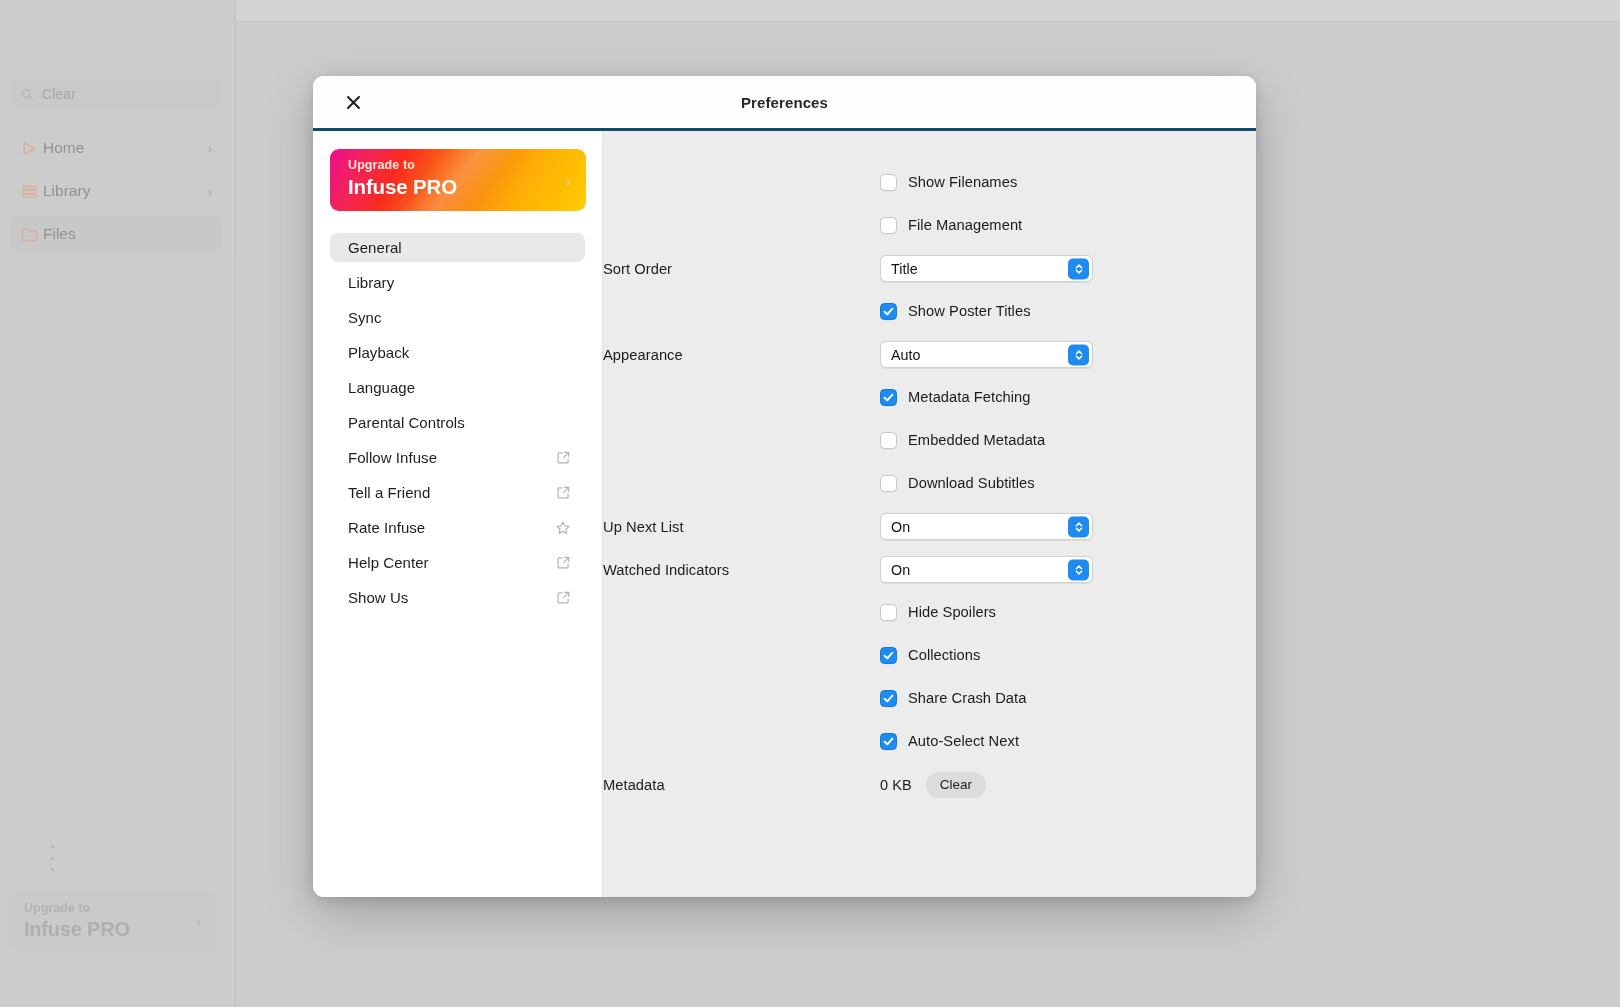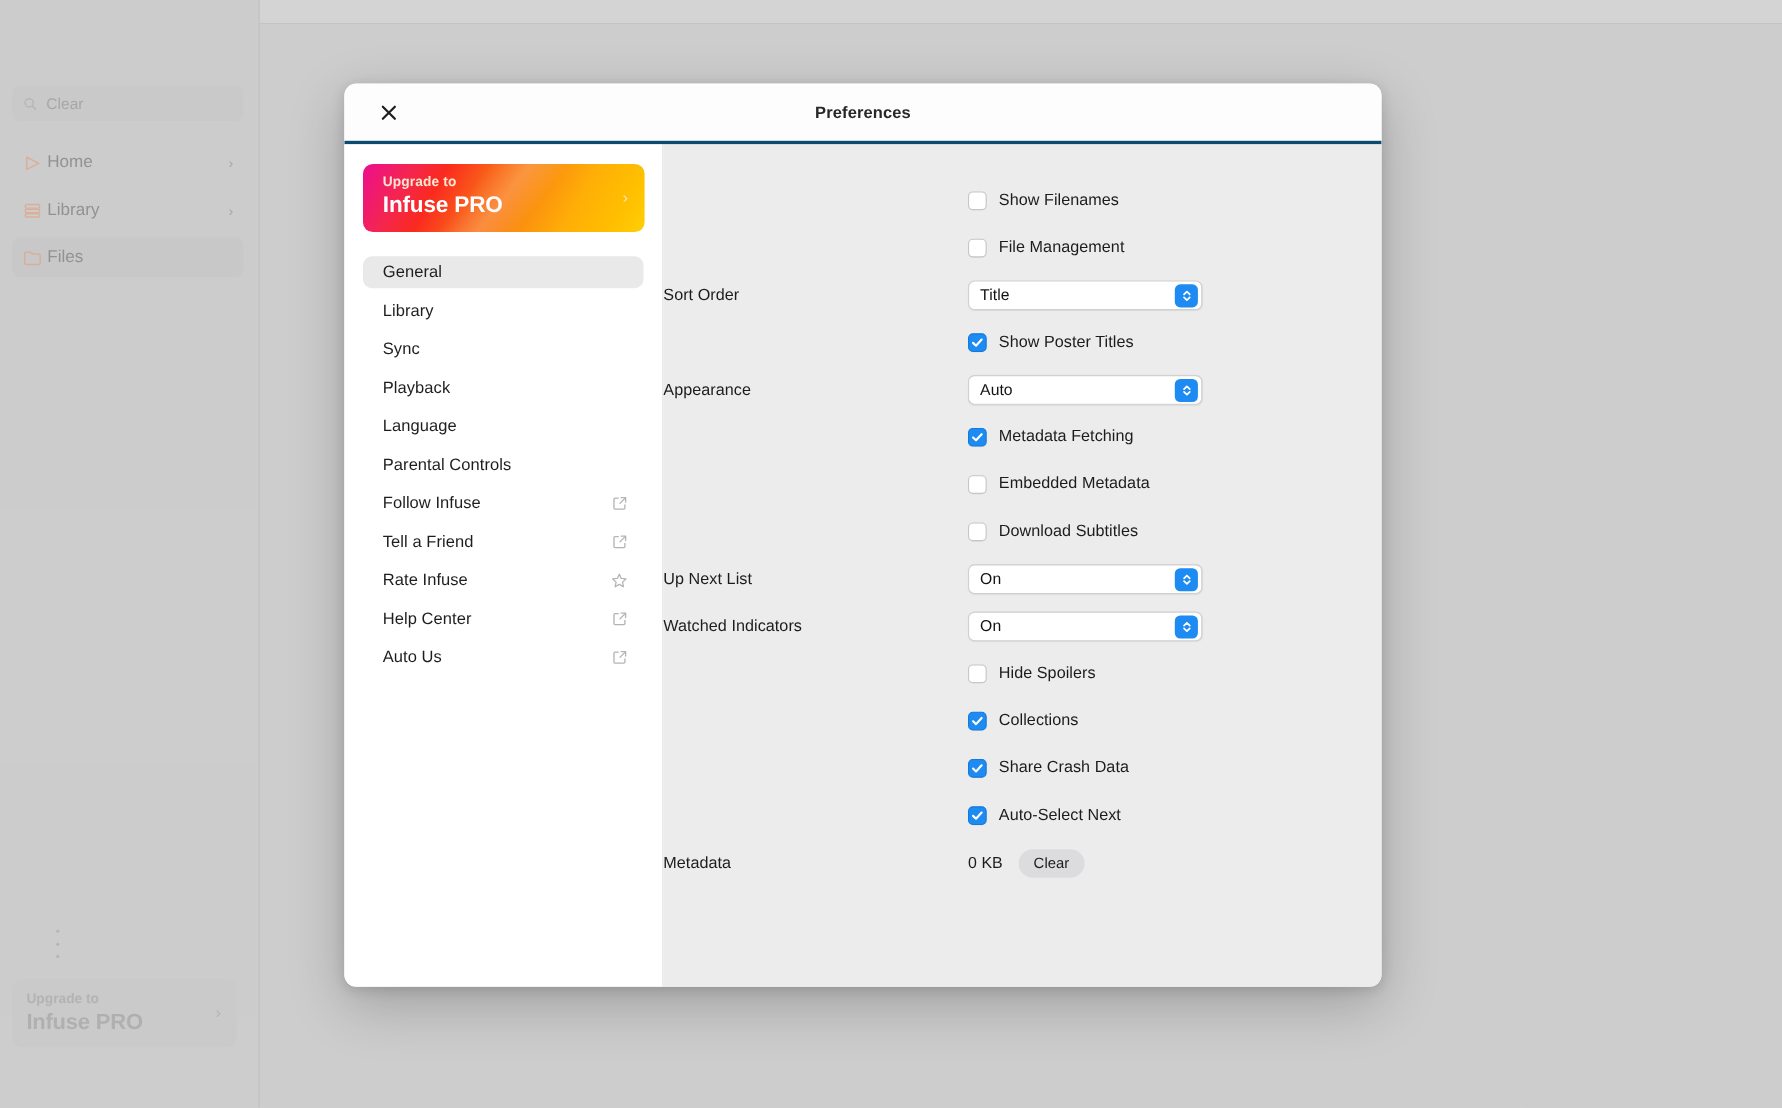--- a/index.html
+++ b/index.html
@@ -511,21 +511,21 @@
             <span class="nr-icon">
               <svg width="15" height="15" viewBox="0 0 16 16" fill="none" stroke="#b4b4b6" stroke-width="1.3" stroke-linecap="round" stroke-linejoin="round">
                 <path d="M6.4 3.1 H3.3 a1 1 0 0 0 -1 1 V12.7 a1 1 0 0 0 1 1 H11.9 a1 1 0 0 0 1 -1 V9.6"></path>
                 <path d="M9.3 2.6 H13.6 V6.9"></path>
                   <path d="M13.4 2.8 L8.1 8.1"></path>
               </svg>
             </span>
           </div>
 
           <div class="nav-row">
-            <span class="nr-label">Auto Us</span>
+            <span class="nr-label">Show Us</span>
             <span class="nr-icon">
               <svg width="15" height="15" viewBox="0 0 16 16" fill="none" stroke="#b4b4b6" stroke-width="1.3" stroke-linecap="round" stroke-linejoin="round">
                 <path d="M6.4 3.1 H3.3 a1 1 0 0 0 -1 1 V12.7 a1 1 0 0 0 1 1 H11.9 a1 1 0 0 0 1 -1 V9.6"></path>
                 <path d="M9.3 2.6 H13.6 V6.9"></path>
                   <path d="M13.4 2.8 L8.1 8.1"></path>
               </svg>
             </span>
           </div>
 
         </div>

